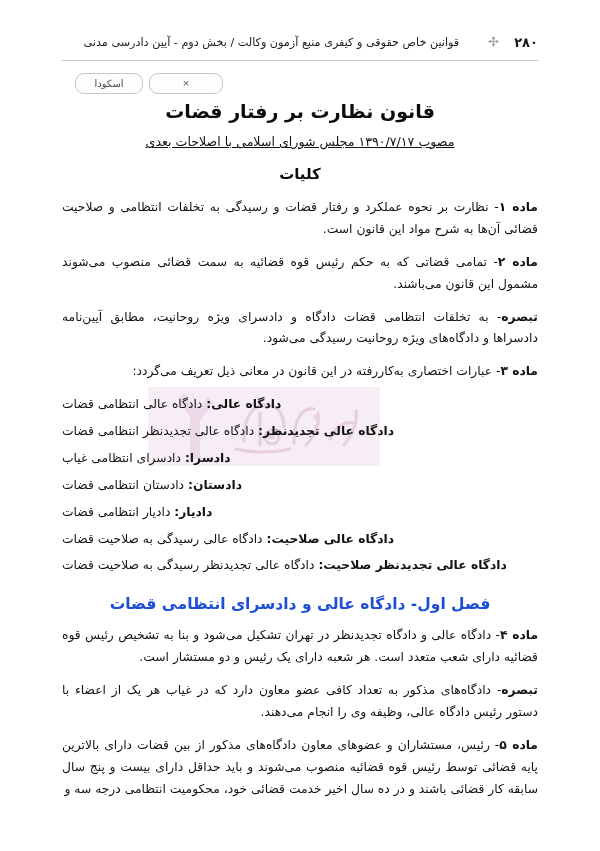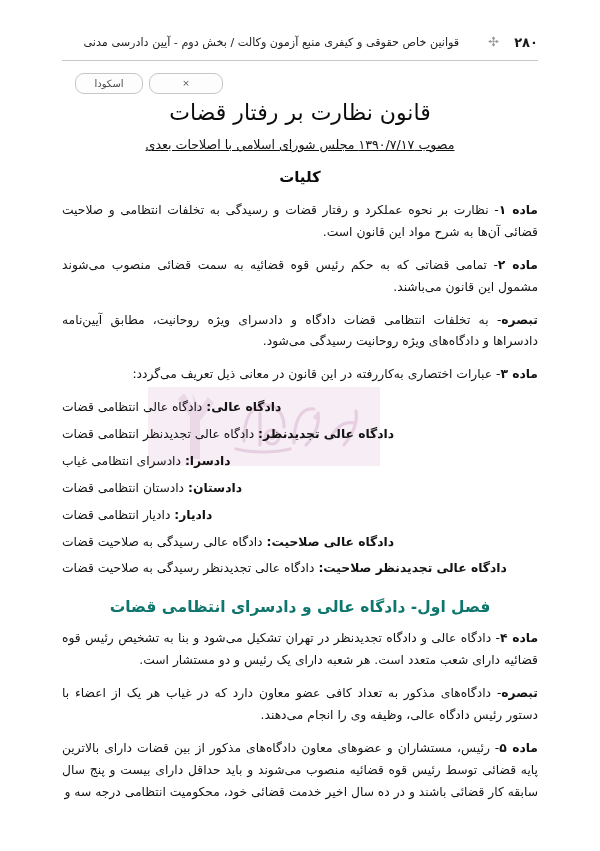--- a/index.html
+++ b/index.html
@@ -115,22 +115,22 @@
   .doc {
     position: absolute;
     top: 100px;
     left: 62px;
     right: 62px;
     text-align: justify;
   }
 
   .doc-title {
     text-align: center;
-    font-size: 22px;
-    font-weight: 400;
+    font-size: 19px;
+    font-weight: 700;
     color: #0c0c0c;
     margin: 0 0 12px 0;
     letter-spacing: -0.2px;
   }
   .doc-subtitle {
     text-align: center;
     font-size: 12.6px;
     font-weight: 400;
     color: #111;
     margin: 0 0 16px 0;
@@ -140,21 +140,21 @@
     text-align: center;
     font-size: 15px;
     font-weight: 700;
     color: #0c0c0c;
     margin: 0 0 14px 0;
   }
   .chapter-heading {
     text-align: center;
     font-size: 15.5px;
     font-weight: 700;
-    color: #0f766e;
+    color: #1d4ed8;
     margin: 18px 0 12px 0;
   }
 
   .para {
     font-size: 12.3px;
     line-height: 1.78;
     margin: 0 0 11px 0;
     text-align: justify;
     text-justify: inter-word;
     color: #131313;

